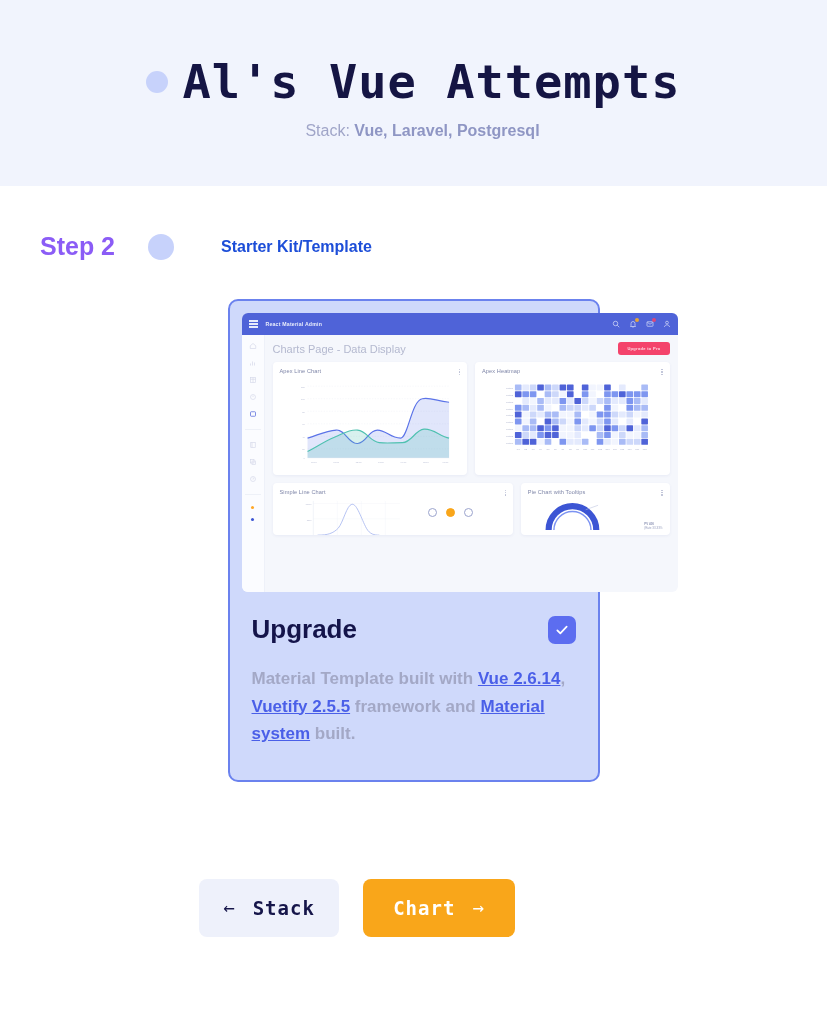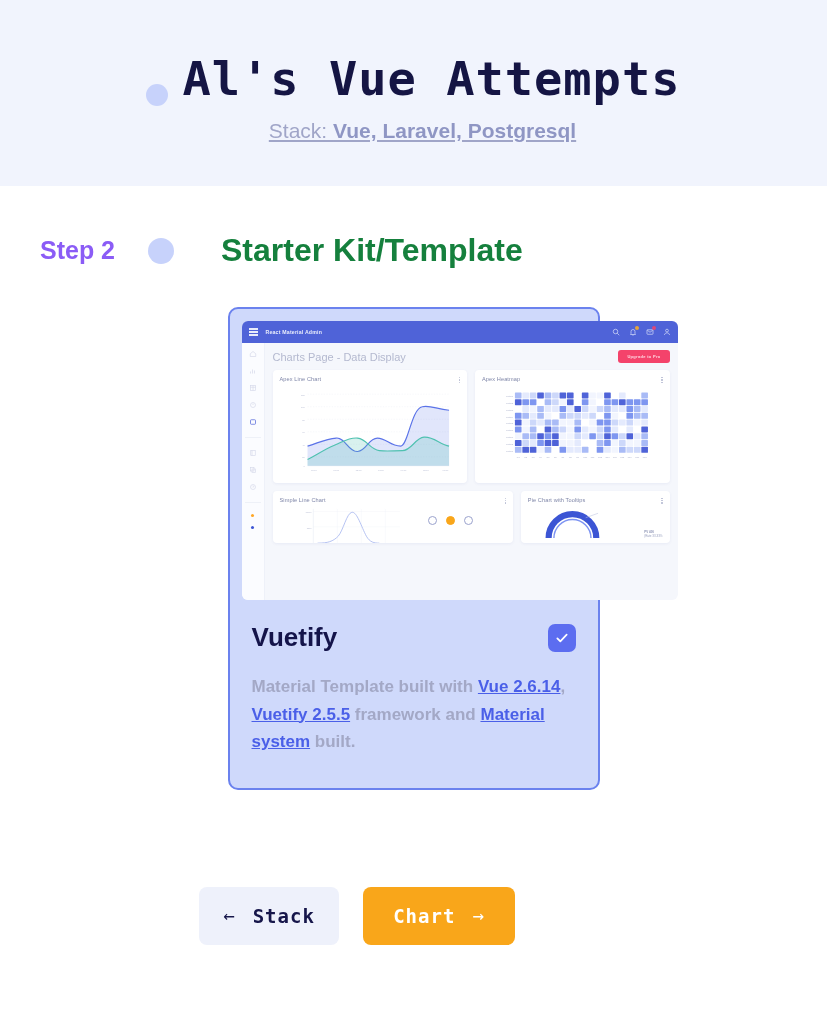--- a/index.html
+++ b/index.html
@@ -12,51 +12,51 @@
   .page { position: relative; width: 827px; height: 1024px; background:#fff; }
 
   
   .header {
     width: 827px; height: 186px;
     background: #f1f4fd;
     display: flex; flex-direction: column;
     align-items: center; justify-content: center;
     padding-top: 8px;
   }
-  .title-row { display: flex; align-items: flex-end; gap: 14px; }
+  .title-row { display: flex; align-items: center; gap: 14px; }
   .title-dot {
     width: 22px; height: 22px; border-radius: 50%;
     background: #c7d2fb; flex: none;
   }
   .app-title {
     font-family: "DejaVu Sans Mono", "Liberation Mono", monospace;
     font-size: 47px; font-weight: 700; letter-spacing: 1px;
     color: #151544; white-space: nowrap;
   }
   .subtitle {
     margin-top: 13px; margin-left: 18px;
-    font-size: 21px; color: #a0a5c8; font-weight: 400; text-decoration: underline;
+    font-size: 16px; color: #a0a5c8; font-weight: 400;
   }
   .subtitle b { color: #8f96c4; font-weight: 700; }
 
   
   .step-row {
     display: flex; align-items: center;
     margin-top: 46px; padding-left: 40px;
   }
   .step-label {
     font-size: 25px; font-weight: 700; color: #8b5cf6;
     width: 108px;
   }
   .step-dot {
     width: 26px; height: 26px; border-radius: 50%;
     background: #c7d2fb; flex: none; margin-right: 47px;
   }
   .step-title {
-    font-size: 32px; font-weight: 700; color: #15803d;
+    font-size: 16px; font-weight: 700; color: #1d4ed8;
   }
 
   
   .card-wrap { display: flex; justify-content: center; margin-top: 38px; }
   .tpl-card {
     width: 372px;
     background: #cfd9fb;
     border: 2px solid #6b82ee;
     border-radius: 10px;
     padding: 12px 12px 0 12px;
@@ -594,21 +594,21 @@
                   </div>
                 </div>
               </div>
 
             </div>
           </div>
         </div>
       </div>
 
       <div class="card-title-row">
-        <span class="card-title">Vuetify</span>
+        <span class="card-title">Upgrade</span>
         <span class="checkbox">
           <svg viewBox="0 0 24 24" fill="none" stroke="#ffffff" stroke-width="2.6" stroke-linecap="round" stroke-linejoin="round">
               <path d="M5 12.5l4.5 4.5L19 7"></path>
             </svg>
         </span>
       </div>
 
       <p class="card-desc" id="tpl-desc"><span>Material Template built with </span><b>Vue 2.6.14</b><span>, </span><b>Vuetify 2.5.5</b><span> framework and </span><b>Material system</b><span> built.</span></p>
     </div>
   </div>

